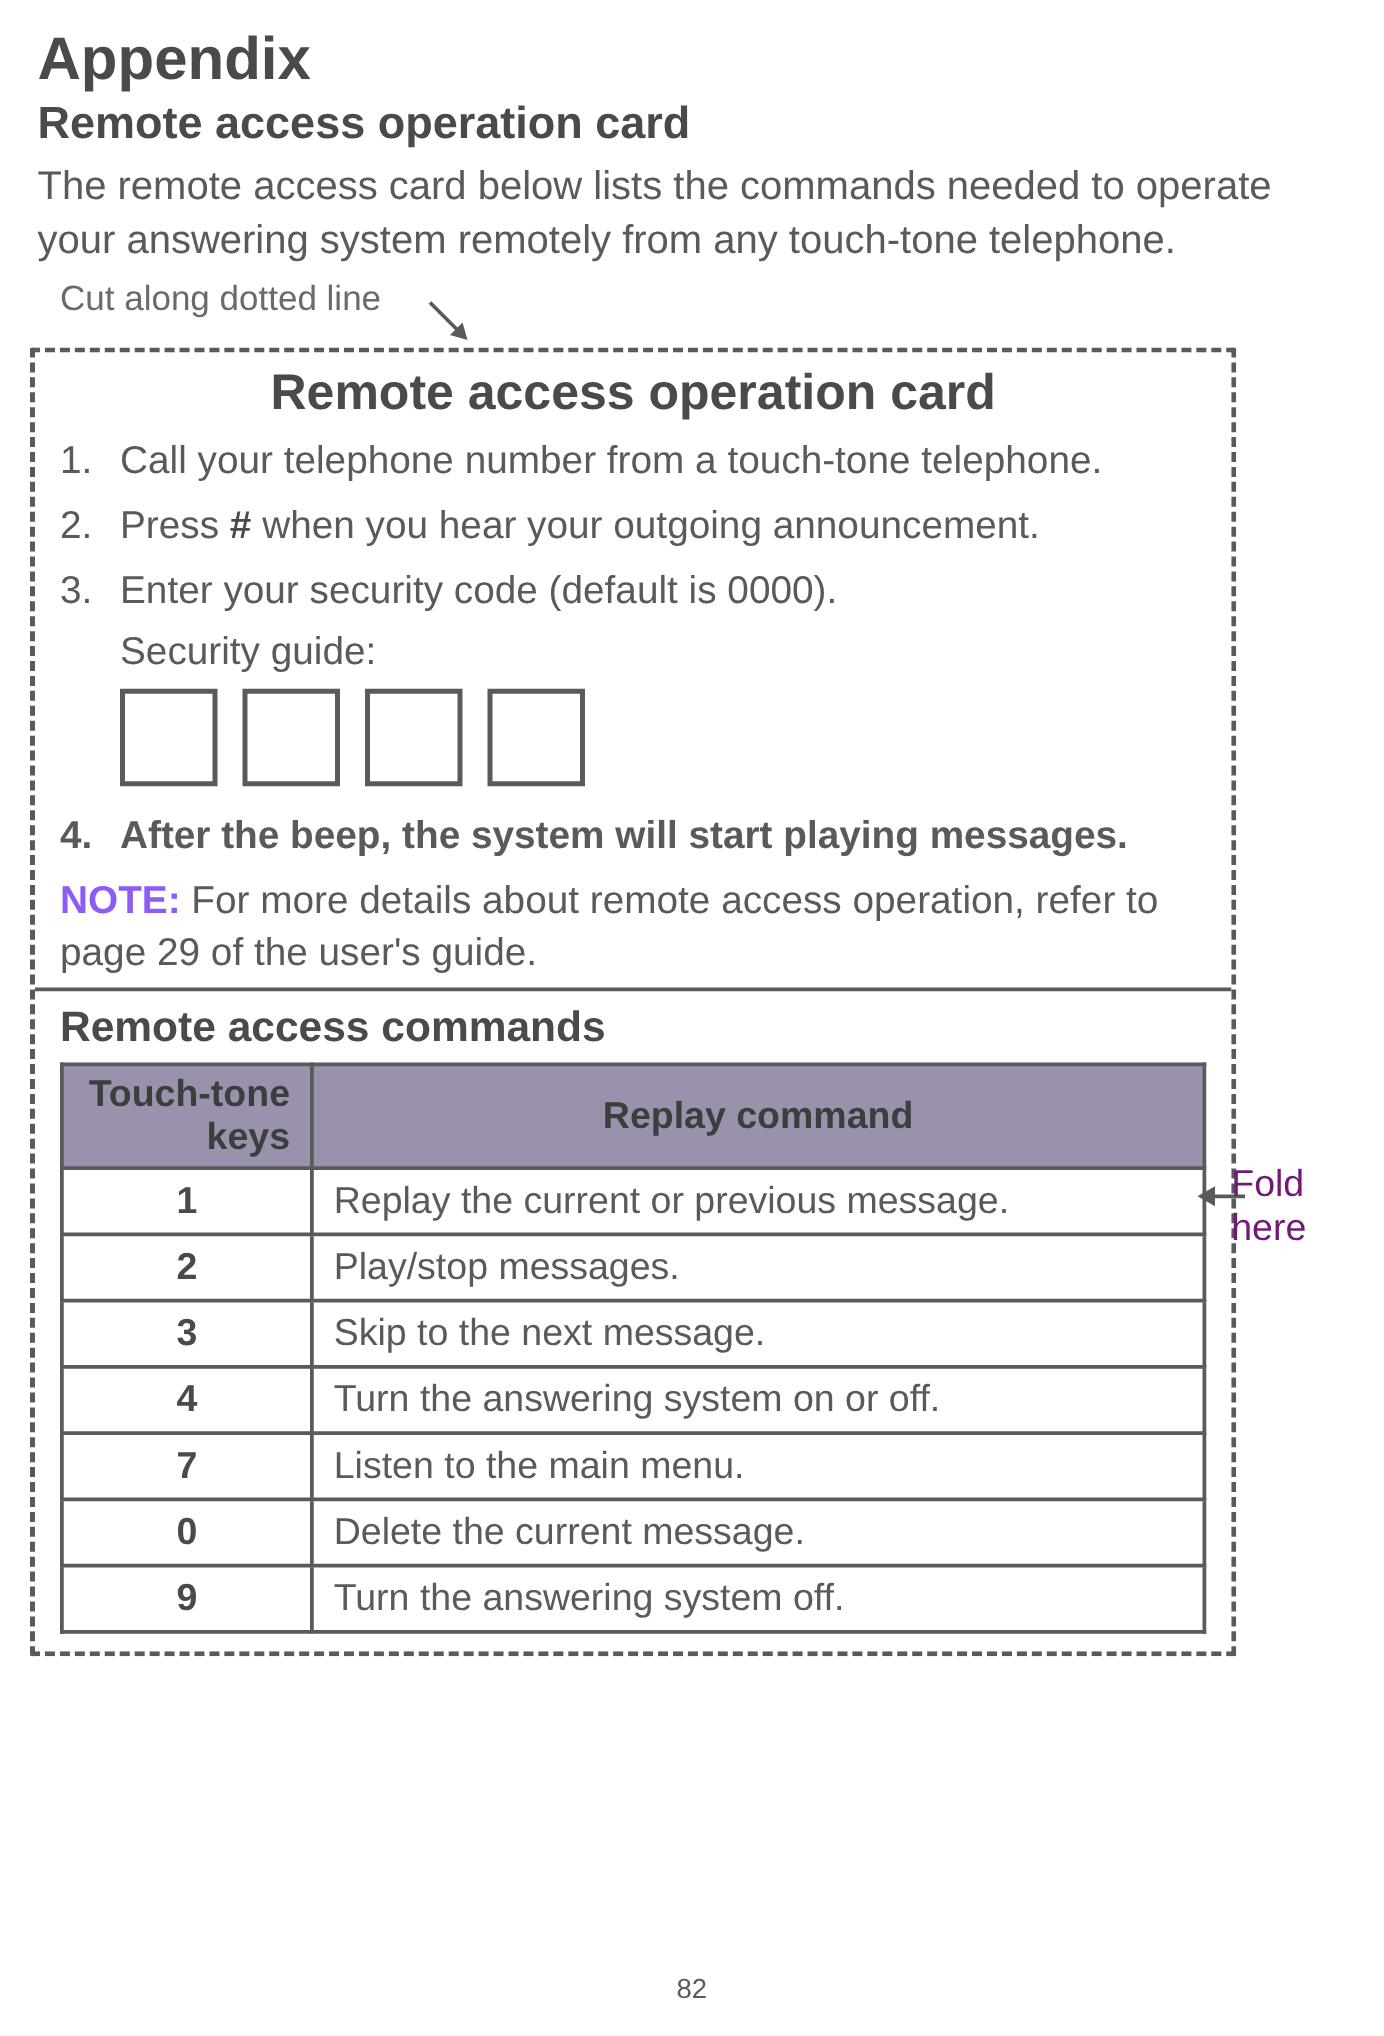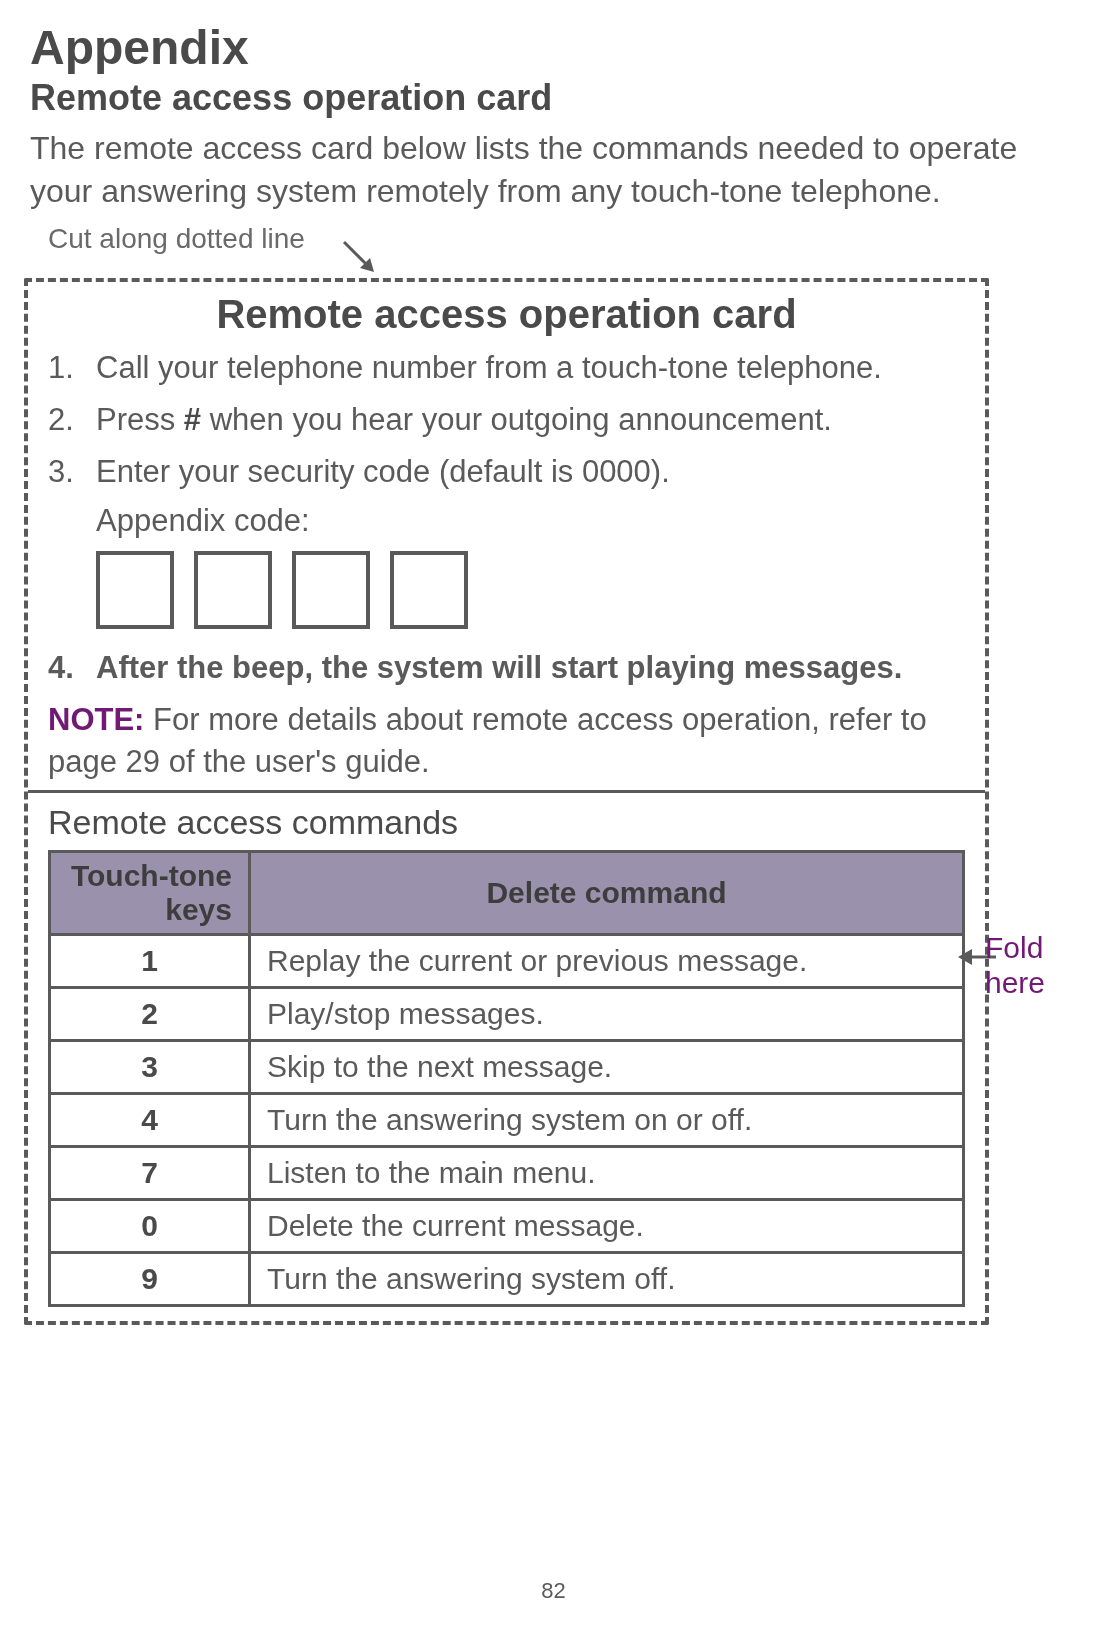--- a/index.html
+++ b/index.html
@@ -107,30 +107,30 @@
       background: #fff;
     }
     .note {
       font-size: 31px;
       line-height: 1.35;
       margin-top: 10px;
       margin-bottom: 8px;
     }
     .note-bold {
       font-weight: bold;
-      color: #701a75;
+      color: #8b5cf6;
     }
     .divider {
       border: none;
       border-top: 3px solid #5a5a5a;
       margin: 8px -20px 10px -20px;
     }
     .commands-title {
       font-size: 34px;
-      font-weight: normal;
+      font-weight: bold;
       color: #4a4a4a;
       margin-bottom: 8px;
     }
     table.commands {
       border-collapse: collapse;
       width: 100%;
       font-size: 30px;
     }
     table.commands th {
       background: #9a92ac;
@@ -199,21 +199,21 @@
   <h3 class="card-title">Remote access operation card</h3>
 
   <ol class="steps">
     <li>Call your telephone number from a touch-tone telephone.</li>
     <li>
       <span>Press </span><span class="hash">#</span><span> when you hear your outgoing announcement.</span>
     </li>
     <li>Enter your security code (default is 0000).</li>
   </ol>
 
-  <p class="security-label">Appendix code:</p>
+  <p class="security-label">Security guide:</p>
   <div class="code-boxes">
     <div class="code-box"></div>
     <div class="code-box"></div>
     <div class="code-box"></div>
     <div class="code-box"></div>
   </div>
 
   <ol class="steps" start="4" style="counter-reset: step 3; font-weight: bold;">
     <li>After the beep, the system will start playing messages.</li>
   </ol>
@@ -223,21 +223,21 @@
   </p>
 
   <hr class="divider">
 
   <h4 class="commands-title">Remote access commands</h4>
 
   <table class="commands">
     <thead>
       <tr>
         <th>Touch-tone keys</th>
-        <th class="cmd-col">Delete command</th>
+        <th class="cmd-col">Replay command</th>
       </tr>
     </thead>
     <tbody>
       <tr>
         <td class="key">1</td>
         <td>Replay the current or previous message.</td>
       </tr>
       <tr>
         <td class="key">2</td>
         <td>Play/stop messages.</td>

